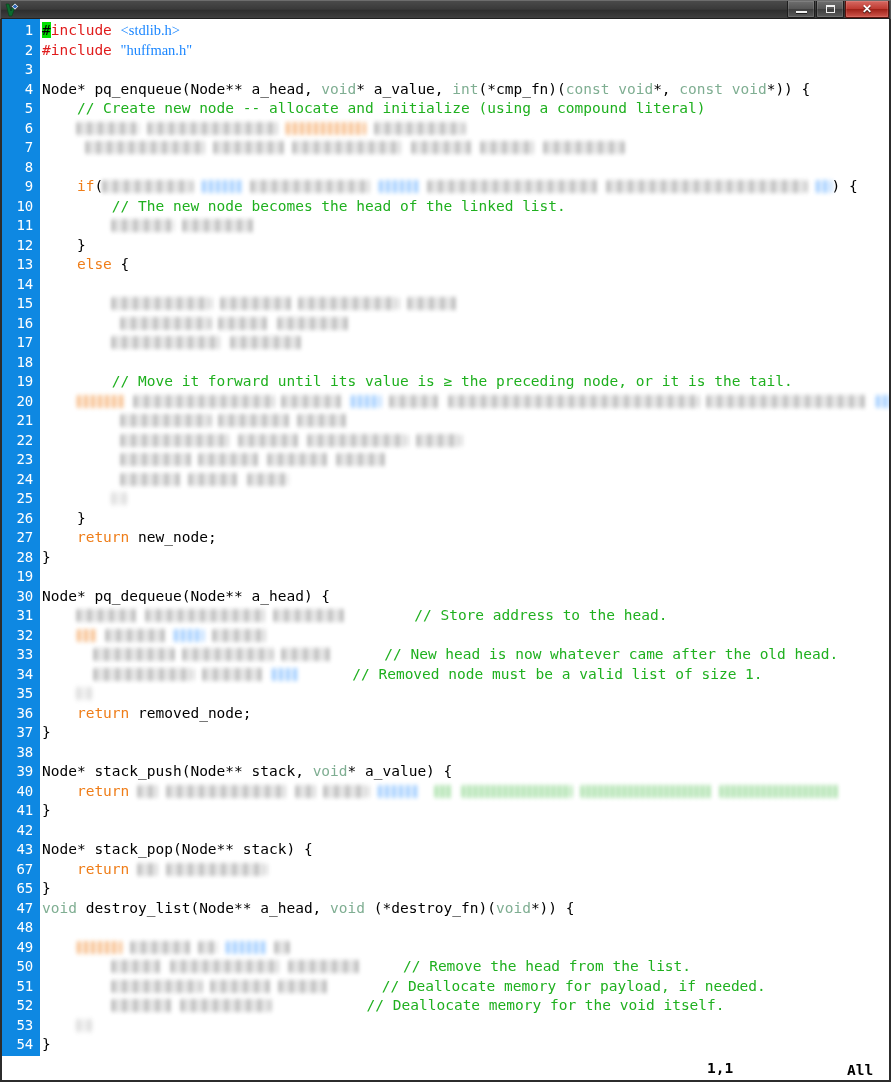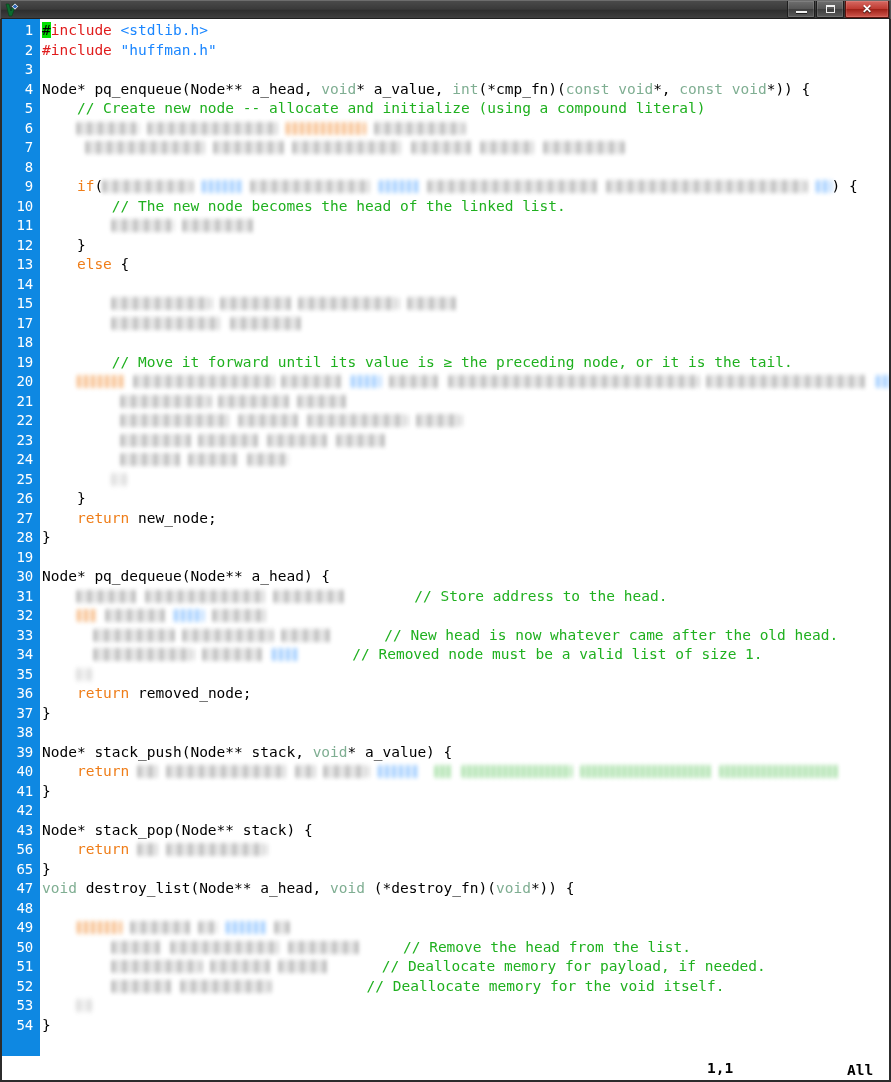--- a/index.html
+++ b/index.html
@@ -140,21 +140,21 @@
   .code {
     flex: 1 1 auto;
     padding-left: 2px;
     position: relative;
     color: #000000;
     letter-spacing: 0px;
   }
 
   
   .t-pre      { color: #e01b1b; }            
-  .t-str      { color: #1a86ff; }            
+  .t-str      { color: #1a86ff; font-family: Liberation Serif, serif; }            
   .t-type     { color: #7fae92; }            
   .t-kw       { color: #ef7d18; }            
   .t-com      { color: #1fb01f; }            
   .t-plain    { color: #000000; }
   .cursor     { background: #00e000; color:#000; }
 
   
   .redact {
     display: inline-block;
     height: 13px;
@@ -245,20 +245,21 @@
           <div class="line"><span class="lnum">6</span><span class="code"><span class="t-plain">    </span><span class="redact" style="width: 62px;"></span><span class="t-plain"> </span><span class="redact" style="width: 130px;"></span><span class="t-plain"> </span><span class="redact k-orange" style="width: 80px;"></span><span class="t-plain"> </span><span class="redact" style="width: 90px;"></span></span></div>
           <div class="line"><span class="lnum">7</span><span class="code"><span class="t-plain">     </span><span class="redact" style="width: 120px;"></span><span class="t-plain"> </span><span class="redact" style="width: 70px;"></span><span class="t-plain"> </span><span class="redact" style="width: 110px;"></span><span class="t-plain"> </span><span class="redact" style="width: 60px;"></span><span class="t-plain"> </span><span class="redact" style="width: 55px;"></span><span class="t-plain"> </span><span class="redact" style="width: 80px;"></span></span></div>
           <div class="line"><span class="lnum">8</span><span class="code"></span></div>
           <div class="line"><span class="lnum">9</span><span class="code"><span class="t-plain">    </span><span class="t-kw">if</span><span class="t-plain">(</span><span class="redact" style="width: 90px;"></span><span class="t-plain"> </span><span class="redact k-blue" style="width: 40px;"></span><span class="t-plain"> </span><span class="redact" style="width: 120px;"></span><span class="t-plain"> </span><span class="redact k-blue" style="width: 40px;"></span><span class="t-plain"> </span><span class="redact" style="width: 170px;"></span><span class="t-plain"> </span><span class="redact" style="width: 200px;"></span><span class="t-plain"> </span><span class="redact k-blue" style="width: 16px;"></span><span class="t-plain">) {</span></span></div>
           <div class="line"><span class="lnum">10</span><span class="code"><span class="t-plain">        </span><span class="t-com">// The new node becomes the head of the linked list.</span></span></div>
           <div class="line"><span class="lnum">11</span><span class="code"><span class="t-plain">        </span><span class="redact" style="width: 62px;"></span><span class="t-plain"> </span><span class="redact" style="width: 72px;"></span></span></div>
           <div class="line"><span class="lnum">12</span><span class="code"><span class="t-plain">    }</span></span></div>
           <div class="line"><span class="lnum">13</span><span class="code"><span class="t-plain">    </span><span class="t-kw">else</span><span class="t-plain"> {</span></span></div>
           <div class="line"><span class="lnum">14</span><span class="code"><span class="t-plain">        </span></span></div>
           <div class="line"><span class="lnum">15</span><span class="code"><span class="t-plain">        </span><span class="redact" style="width: 100px;"></span><span class="t-plain"> </span><span class="redact" style="width: 70px;"></span><span class="t-plain"> </span><span class="redact" style="width: 100px;"></span><span class="t-plain"> </span><span class="redact" style="width: 50px;"></span></span></div>
+          <div class="line"><span class="lnum">16</span><span class="code"><span class="t-plain">         </span><span class="redact" style="width: 90px;"></span><span class="t-plain"> </span><span class="redact" style="width: 50px;"></span><span class="t-plain"> </span><span class="redact" style="width: 70px;"></span></span></div>
           <div class="line"><span class="lnum">17</span><span class="code"><span class="t-plain">        </span><span class="redact" style="width: 110px;"></span><span class="t-plain"> </span><span class="redact" style="width: 70px;"></span></span></div>
           <div class="line"><span class="lnum">18</span><span class="code"></span></div>
           <div class="line"><span class="lnum">19</span><span class="code"><span class="t-plain">        </span><span class="t-com">// Move it forward until its value is ≥ the preceding node, or it is the tail.</span></span></div>
           <div class="line"><span class="lnum">20</span><span class="code"><span class="t-plain">    </span><span class="redact k-orange" style="width: 48px;"></span><span class="t-plain"> </span><span class="redact" style="width: 140px;"></span><span class="t-plain"> </span><span class="redact" style="width: 60px;"></span><span class="t-plain"> </span><span class="redact k-blue" style="width: 30px;"></span><span class="t-plain"> </span><span class="redact" style="width: 50px;"></span><span class="t-plain"> </span><span class="redact" style="width: 250px;"></span><span class="t-plain"> </span><span class="redact" style="width: 160px;"></span><span class="t-plain"> </span><span class="redact k-blue" style="width: 20px;"></span></span></div>
           <div class="line"><span class="lnum">21</span><span class="code"><span class="t-plain">         </span><span class="redact" style="width: 90px;"></span><span class="t-plain"> </span><span class="redact" style="width: 70px;"></span><span class="t-plain"> </span><span class="redact" style="width: 50px;"></span></span></div>
           <div class="line"><span class="lnum">22</span><span class="code"><span class="t-plain">         </span><span class="redact" style="width: 110px;"></span><span class="t-plain"> </span><span class="redact" style="width: 60px;"></span><span class="t-plain"> </span><span class="redact" style="width: 100px;"></span><span class="t-plain"> </span><span class="redact" style="width: 45px;"></span></span></div>
           <div class="line"><span class="lnum">23</span><span class="code"><span class="t-plain">         </span><span class="redact" style="width: 70px;"></span><span class="t-plain"> </span><span class="redact" style="width: 60px;"></span><span class="t-plain"> </span><span class="redact" style="width: 60px;"></span><span class="t-plain"> </span><span class="redact" style="width: 50px;"></span></span></div>
           <div class="line"><span class="lnum">24</span><span class="code"><span class="t-plain">         </span><span class="redact" style="width: 60px;"></span><span class="t-plain"> </span><span class="redact" style="width: 50px;"></span><span class="t-plain"> </span><span class="redact" style="width: 40px;"></span></span></div>
           <div class="line"><span class="lnum">25</span><span class="code"><span class="t-plain">        </span><span class="redact faint" style="width: 14px;"></span></span></div>
           <div class="line"><span class="lnum">26</span><span class="code"><span class="t-plain">    }</span></span></div>
@@ -272,21 +273,21 @@
           <div class="line"><span class="lnum">34</span><span class="code"><span class="t-plain">      </span><span class="redact" style="width: 100px;"></span><span class="t-plain"> </span><span class="redact" style="width: 60px;"></span><span class="t-plain"> </span><span class="redact k-blue" style="width: 28px;"></span><span class="t-plain">      </span><span class="t-com">// Removed node must be a valid list of size 1.</span></span></div>
           <div class="line"><span class="lnum">35</span><span class="code"><span class="t-plain">    </span><span class="redact faint" style="width: 14px;"></span></span></div>
           <div class="line"><span class="lnum">36</span><span class="code"><span class="t-plain">    </span><span class="t-kw">return</span><span class="t-plain"> removed_node;</span></span></div>
           <div class="line"><span class="lnum">37</span><span class="code"><span class="t-plain">}</span></span></div>
           <div class="line"><span class="lnum">38</span><span class="code"></span></div>
           <div class="line"><span class="lnum">39</span><span class="code"><span class="t-plain">Node* stack_push(Node** stack, </span><span class="t-type">void</span><span class="t-plain">* a_value) {</span></span></div>
           <div class="line"><span class="lnum">40</span><span class="code"><span class="t-plain">    </span><span class="t-kw">return</span><span class="t-plain"> </span><span class="redact" style="width: 20px;"></span><span class="t-plain"> </span><span class="redact" style="width: 120px;"></span><span class="t-plain"> </span><span class="redact" style="width: 20px;"></span><span class="t-plain"> </span><span class="redact" style="width: 45px;"></span><span class="t-plain"> </span><span class="redact k-blue" style="width: 40px;"></span><span class="t-plain">  </span><span class="redact k-green" style="width: 18px;"></span><span class="t-plain"> </span><span class="redact k-green" style="width: 110px;"></span><span class="t-plain"> </span><span class="redact k-green" style="width: 130px;"></span><span class="t-plain"> </span><span class="redact k-green" style="width: 120px;"></span></span></div>
           <div class="line"><span class="lnum">41</span><span class="code"><span class="t-plain">}</span></span></div>
           <div class="line"><span class="lnum">42</span><span class="code"></span></div>
           <div class="line"><span class="lnum">43</span><span class="code"><span class="t-plain">Node* stack_pop(Node** stack) {</span></span></div>
-          <div class="line"><span class="lnum">56</span><span class="code"><span class="t-plain">    </span><span class="t-kw">return</span><span class="t-plain"> </span><span class="redact" style="width: 20px;"></span><span class="t-plain"> </span><span class="redact" style="width: 100px;"></span></span></div>
+          <div class="line"><span class="lnum">67</span><span class="code"><span class="t-plain">    </span><span class="t-kw">return</span><span class="t-plain"> </span><span class="redact" style="width: 20px;"></span><span class="t-plain"> </span><span class="redact" style="width: 100px;"></span></span></div>
           <div class="line"><span class="lnum">65</span><span class="code"><span class="t-plain">}</span></span></div>
           <div class="line"><span class="lnum">47</span><span class="code"><span class="t-type">void</span><span class="t-plain"> destroy_list(Node** a_head, </span><span class="t-type">void</span><span class="t-plain"> (*destroy_fn)(</span><span class="t-type">void</span><span class="t-plain">*)) {</span></span></div>
           <div class="line"><span class="lnum">48</span><span class="code"><span class="t-plain">    </span></span></div>
           <div class="line"><span class="lnum">49</span><span class="code"><span class="t-plain">    </span><span class="redact k-orange" style="width: 45px;"></span><span class="t-plain"> </span><span class="redact" style="width: 60px;"></span><span class="t-plain"> </span><span class="redact" style="width: 18px;"></span><span class="t-plain"> </span><span class="redact k-blue" style="width: 40px;"></span><span class="t-plain"> </span><span class="redact" style="width: 14px;"></span></span></div>
           <div class="line"><span class="lnum">50</span><span class="code"><span class="t-plain">        </span><span class="redact" style="width: 50px;"></span><span class="t-plain"> </span><span class="redact" style="width: 110px;"></span><span class="t-plain"> </span><span class="redact" style="width: 70px;"></span><span class="t-plain">     </span><span class="t-com">// Remove the head from the list.</span></span></div>
           <div class="line"><span class="lnum">51</span><span class="code"><span class="t-plain">        </span><span class="redact" style="width: 90px;"></span><span class="t-plain"> </span><span class="redact" style="width: 60px;"></span><span class="t-plain"> </span><span class="redact" style="width: 50px;"></span><span class="t-plain">      </span><span class="t-com">// Deallocate memory for payload, if needed.</span></span></div>
           <div class="line"><span class="lnum">52</span><span class="code"><span class="t-plain">        </span><span class="redact" style="width: 60px;"></span><span class="t-plain"> </span><span class="redact" style="width: 90px;"></span><span class="t-plain">           </span><span class="t-com">// Deallocate memory for the void itself.</span></span></div>
           <div class="line"><span class="lnum">53</span><span class="code"><span class="t-plain">    </span><span class="redact faint" style="width: 14px;"></span></span></div>
           <div class="line"><span class="lnum">54</span><span class="code"><span class="t-plain">}</span></span></div>
         </div>

